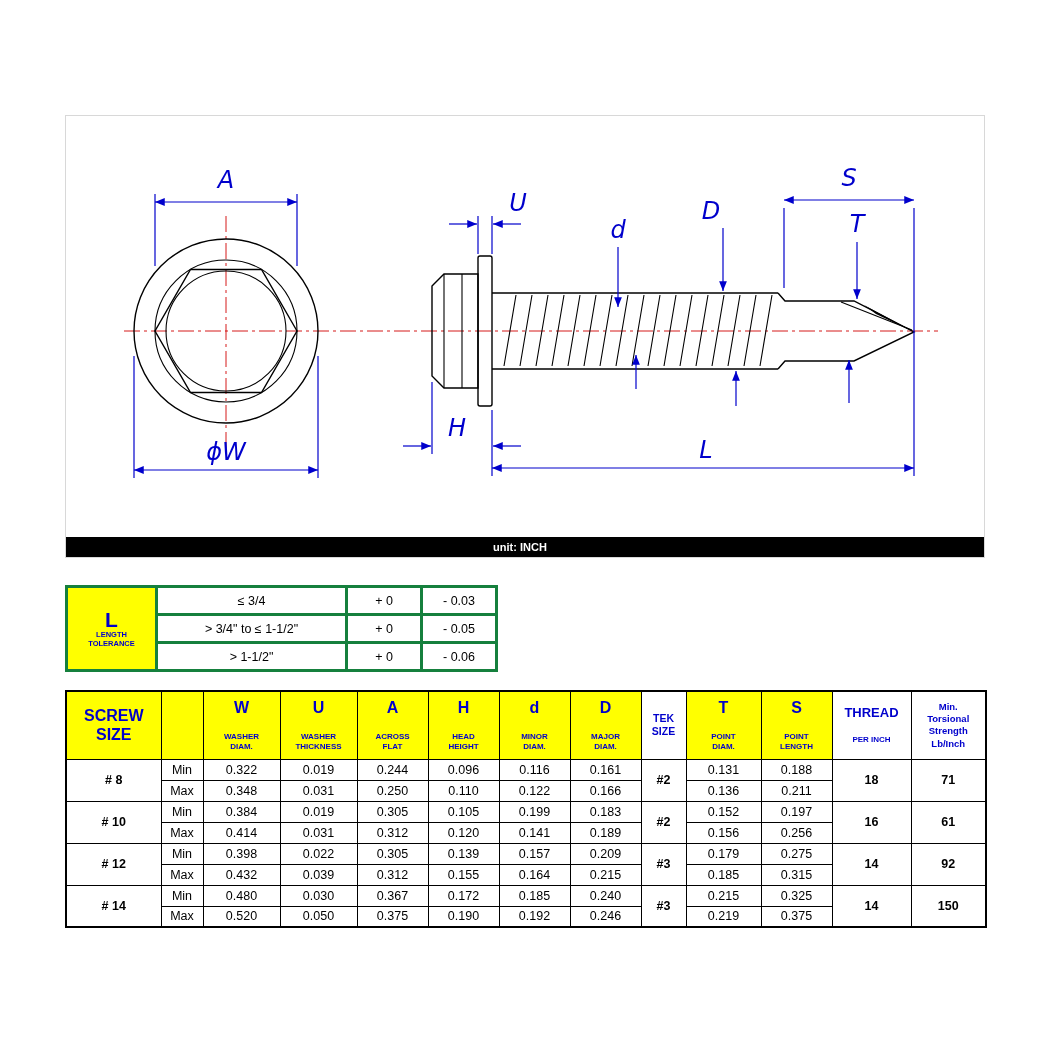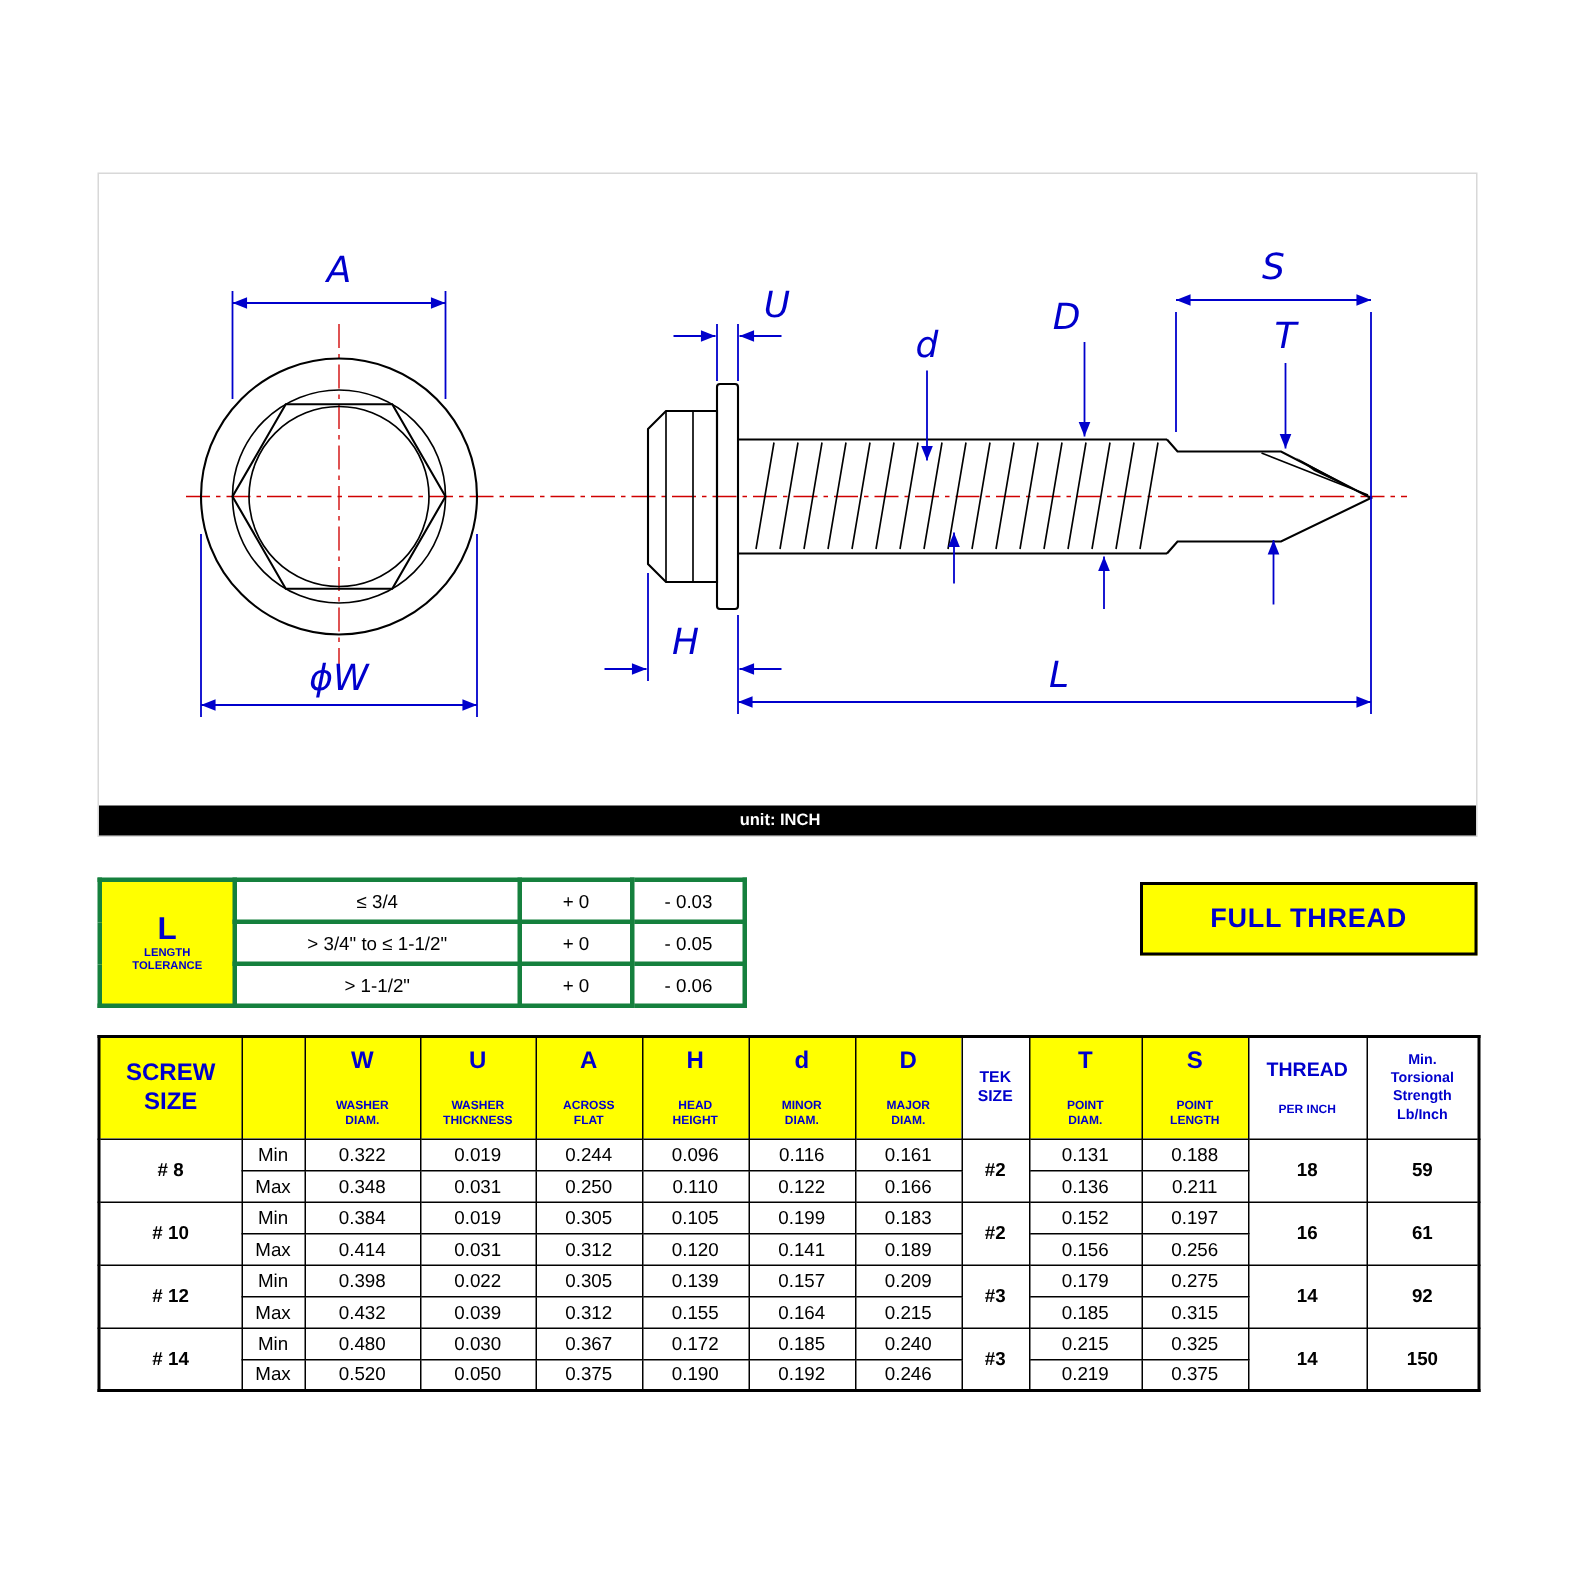--- a/index.html
+++ b/index.html
@@ -195,21 +195,20 @@
       <td class="tol-minus">- 0.05</td>
     </tr>
     <tr>
       <td class="tol-range">&gt; 1-1/2"</td>
       <td class="tol-plus">+ 0</td>
       <td class="tol-minus">- 0.06</td>
     </tr>
   </tbody>
     </table>
 
-  <div class="full-thread">FULL THREAD</div>
 
   <table class="spec-table">
     <colgroup>
       <col style="width:95px">
         <col style="width:42px">
         <col style="width:77px">
         <col style="width:77px">
       <col style="width:71px">
         <col style="width:71px">
         <col style="width:71px">
@@ -289,21 +288,21 @@
       <td>0.322</td>
       <td>0.019</td>
       <td>0.244</td>
       <td>0.096</td>
       <td>0.116</td>
       <td>0.161</td>
       <td class="tek-cell" rowspan="2">#2</td>
       <td>0.131</td>
       <td>0.188</td>
       <td class="bold-val" rowspan="2">18</td>
-      <td class="bold-val" rowspan="2">59</td>
+      <td class="bold-val" rowspan="2">71</td>
     </tr>
     <tr>
       <td class="mm-cell">Max</td>
       <td>0.348</td>
       <td>0.031</td>
       <td>0.250</td>
       <td>0.110</td>
       <td>0.122</td>
       <td>0.166</td>
       <td>0.136</td>

